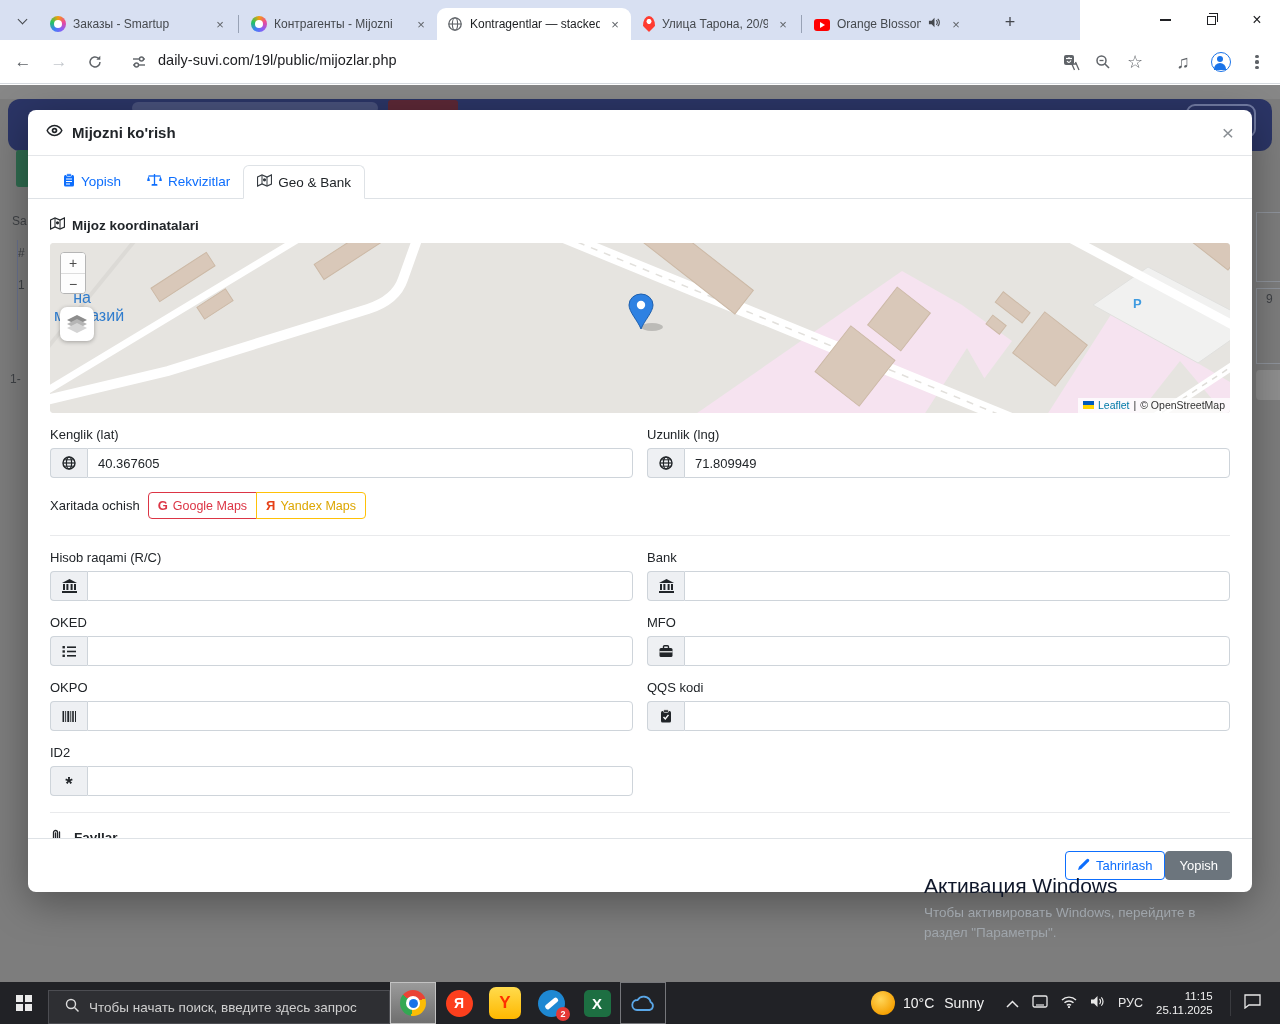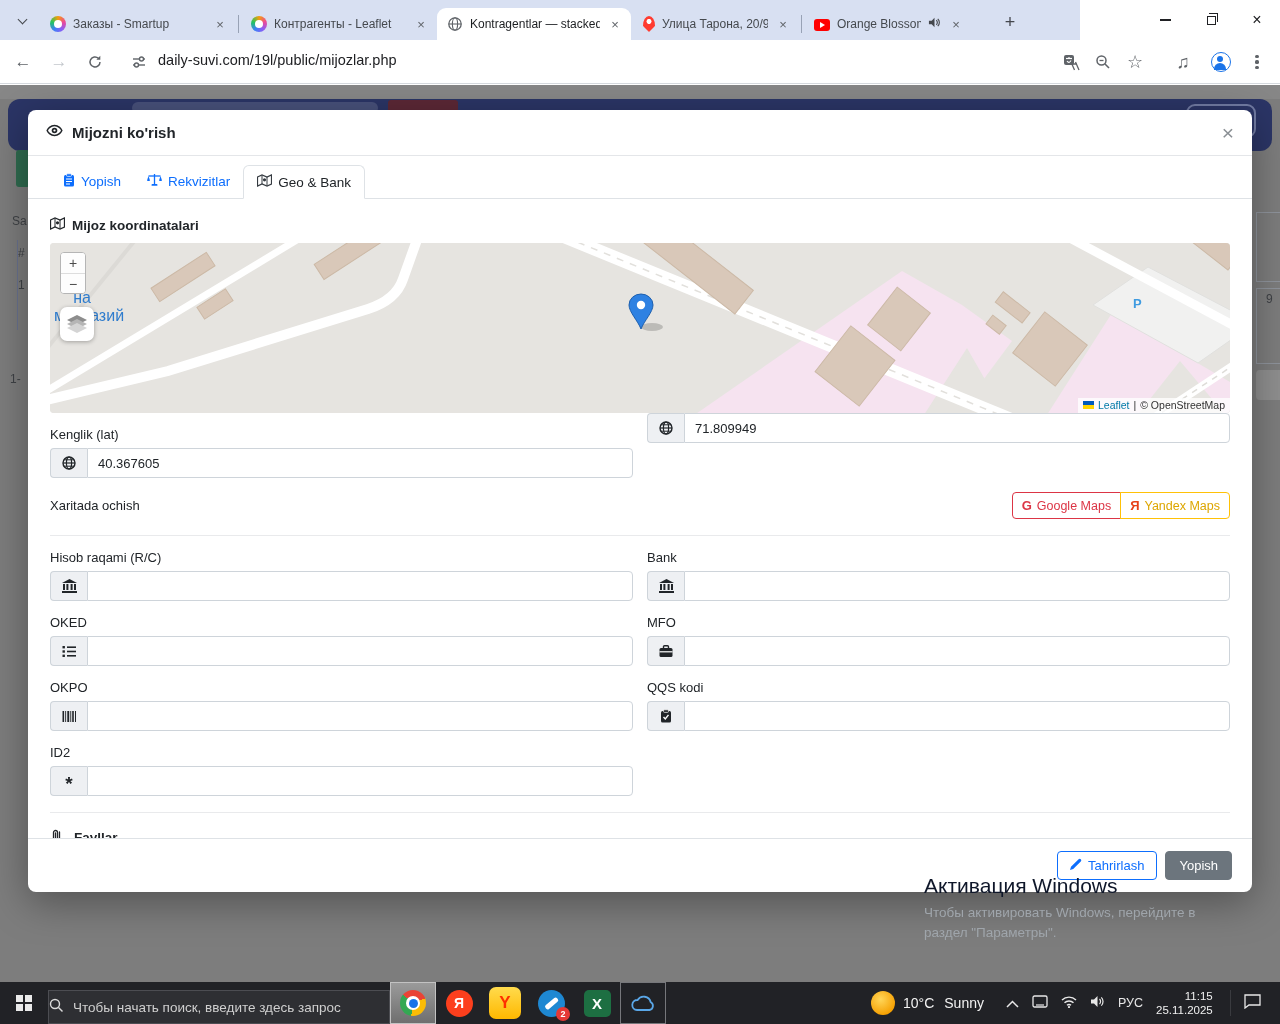--- a/index.html
+++ b/index.html
@@ -114,52 +114,52 @@
   .frow { display:grid; grid-template-columns:1fr 1fr; column-gap:14px; }
   .flabel { font-size:13px; color:#212529; margin:14px 0 6px 0; }
   .ig { display:flex; height:30px; }
   .ig-addon { width:37px; background:#eef0f3; border:1px solid #ced4da; border-right:none;
               border-radius:4px 0 0 4px; display:flex; align-items:center; justify-content:center;
               color:#212529; }
   .ig-input { flex:1; border:1px solid #ced4da; border-radius:0 4px 4px 0; font-size:13px;
               padding:0 10px; color:#212529; outline:none; background:#fff;
               font-family:"Liberation Sans",sans-serif; }
   .asterisk-g { font-size:19px; font-weight:bold; line-height:0; margin-top:6px; }
-  .openmap { display:flex; align-items:center; gap:8px; margin-top:14px;justify-content:space-between; }
+  .openmap { display:flex; align-items:center; gap:8px; margin-top:14px; }
   .openmap .lbl { font-size:13px; color:#212529; }
   .btn-gm { display:flex; align-items:center; gap:5px; height:27px; padding:0 9px; background:#fff;
             border:1px solid #dc3545; border-radius:4px 0 0 4px; color:#dc3545; font-size:12.5px; }
   .btn-gm .g { font-weight:bold; font-size:13px; }
   .btn-ym { display:flex; align-items:center; gap:5px; height:27px; padding:0 9px; background:#fff;
             border:1px solid #ffc107; border-radius:0 4px 4px 0; margin-left:-1px; color:#dda600;
             font-size:12.5px; }
   .btn-ym .ya { color:#e64017; font-weight:bold; font-size:13px; }
   .mhr { border:none; border-top:1px solid #e9eaec; margin:16px 0 0 0; }
   .fileshead { display:flex; align-items:center; gap:11px; font-size:13.5px; font-weight:bold;
                color:#212529; margin-top:16px; }
   .m-foot { flex:0 0 auto; border-top:1px solid #dee2e6; height:54px; display:flex; align-items:center;
-            justify-content:flex-end; gap:8px; padding:0 20px; }
+            justify-content:flex-end; padding:0 20px; }
   .btn-edit { display:flex; align-items:center; gap:6px; height:29px; padding:0 12px; background:#fff;
               border:1px solid #0d6efd; color:#0d6efd; border-radius:4px; font-size:13px; }
   .btn-close2 { height:29px; padding:0 13px; background:#6c757d; border:1px solid #6c757d; color:#fff;
                 border-radius:4px; font-size:13px; }
 
   
   .wm { position:absolute; left:924px; top:789px; z-index:50; pointer-events:none; }
   .wm-t { font-size:21px; color:#0f172a; }
   .wm-l { font-size:13.5px; color:#9fa5ab; line-height:20px; margin-top:5px; }
 
   
   .taskbar { position:absolute; left:0; top:982px; width:1280px; height:42px; background:#212226;
              z-index:100; display:flex; align-items:stretch; }
   .startbtn { width:48px; display:flex; align-items:center; justify-content:center; }
   .winlogo { display:grid; grid-template-columns:7px 7px; grid-template-rows:7px 7px; gap:1.5px; }
   .winlogo i { background:#eaeaea; }
   .tsearch { width:342px; background:#2e2f33; border:1px solid #4c4d52; display:flex; align-items:center;
-             padding:0 0; gap:9px;margin-top:8px; }
+             padding:0 16px; gap:9px;margin-top:8px; }
   .tsearch input { background:transparent; border:none; outline:none; color:#cfcfcf; font-size:13.5px;
                    width:100%; font-family:"Liberation Sans",sans-serif; }
   .tsearch input::placeholder { color:#cfcfcf; opacity:1; }
   .tile { width:46px; display:flex; align-items:center; justify-content:center; position:relative; }
   .tile.active-app { background:linear-gradient(180deg,#9a9a9a,#6f6f6f); border:1px solid #c2c2c2; }
   .chrome-logo { width:26px; height:26px; border-radius:50%; position:relative;
       background:conic-gradient(from -50deg, #ea4335 0 33%, #fbbc05 0 66%, #34a853 0 100%); }
   .chrome-logo::before { content:""; position:absolute; inset:6px; border-radius:50%; background:#fff; }
   .chrome-logo::after { content:""; position:absolute; inset:8.5px; border-radius:50%; background:#1a73e8; }
   .ya-red { width:27px; height:27px; border-radius:50%; background:#fc3f1d; color:#fff; font-weight:bold;
@@ -196,21 +196,21 @@
       </div>
     <div class="tabs">
       <div class="tab" style="width:196px">
         <span class="fav fav-smartup"></span>
         <span class="ttl">Заказы - Smartup</span>
         <span class="tclose">×</span>
       </div>
       <span class="tabsep"></span>
       <div class="tab" style="width:196px">
         <span class="fav fav-smartup"></span>
-        <span class="ttl">Контрагенты - Leaflet</span>
+        <span class="ttl">Контрагенты - Mijozni</span>
         <span class="tclose">×</span>
       </div>
       <div class="tab active" style="width:194px">
         <span class="fav">
           <svg width="16" height="16" viewBox="0 0 16 16">
               <circle cx="8" cy="8" r="6.2" fill="none" stroke="#5f6368" stroke-width="1.3"></circle>
               <ellipse cx="8" cy="8" rx="2.6" ry="6.2" fill="none" stroke="#5f6368" stroke-width="1.1"></ellipse>
               <line x1="1.8" y1="8" x2="14.2" y2="8" stroke="#5f6368" stroke-width="1.1"></line>
             </svg>
         </span>
@@ -441,20 +441,21 @@
                     <ellipse cx="7" cy="7" rx="2.6" ry="6" fill="none" stroke="#212529" stroke-width="1.2"></ellipse>
                     <line x1="1" y1="7" x2="13" y2="7" stroke="#212529" stroke-width="1.2"></line>
                     <line x1="1.8" y1="3.8" x2="12.2" y2="3.8" stroke="#212529" stroke-width="1"></line>
                     <line x1="1.8" y1="10.2" x2="12.2" y2="10.2" stroke="#212529" stroke-width="1"></line>
                   </svg>
               </span>
               <input class="ig-input" value="40.367605" style="">
             </div>
           </div>
           <div>
+            <div class="flabel">Uzunlik (lng)</div>
             <div class="ig">
               <span class="ig-addon">
                 <svg width="14" height="14" viewBox="0 0 14 14">
                     <circle cx="7" cy="7" r="6" fill="none" stroke="#212529" stroke-width="1.4"></circle>
                     <ellipse cx="7" cy="7" rx="2.6" ry="6" fill="none" stroke="#212529" stroke-width="1.2"></ellipse>
                     <line x1="1" y1="7" x2="13" y2="7" stroke="#212529" stroke-width="1.2"></line>
                     <line x1="1.8" y1="3.8" x2="12.2" y2="3.8" stroke="#212529" stroke-width="1"></line>
                     <line x1="1.8" y1="10.2" x2="12.2" y2="10.2" stroke="#212529" stroke-width="1"></line>
                   </svg>
               </span>

